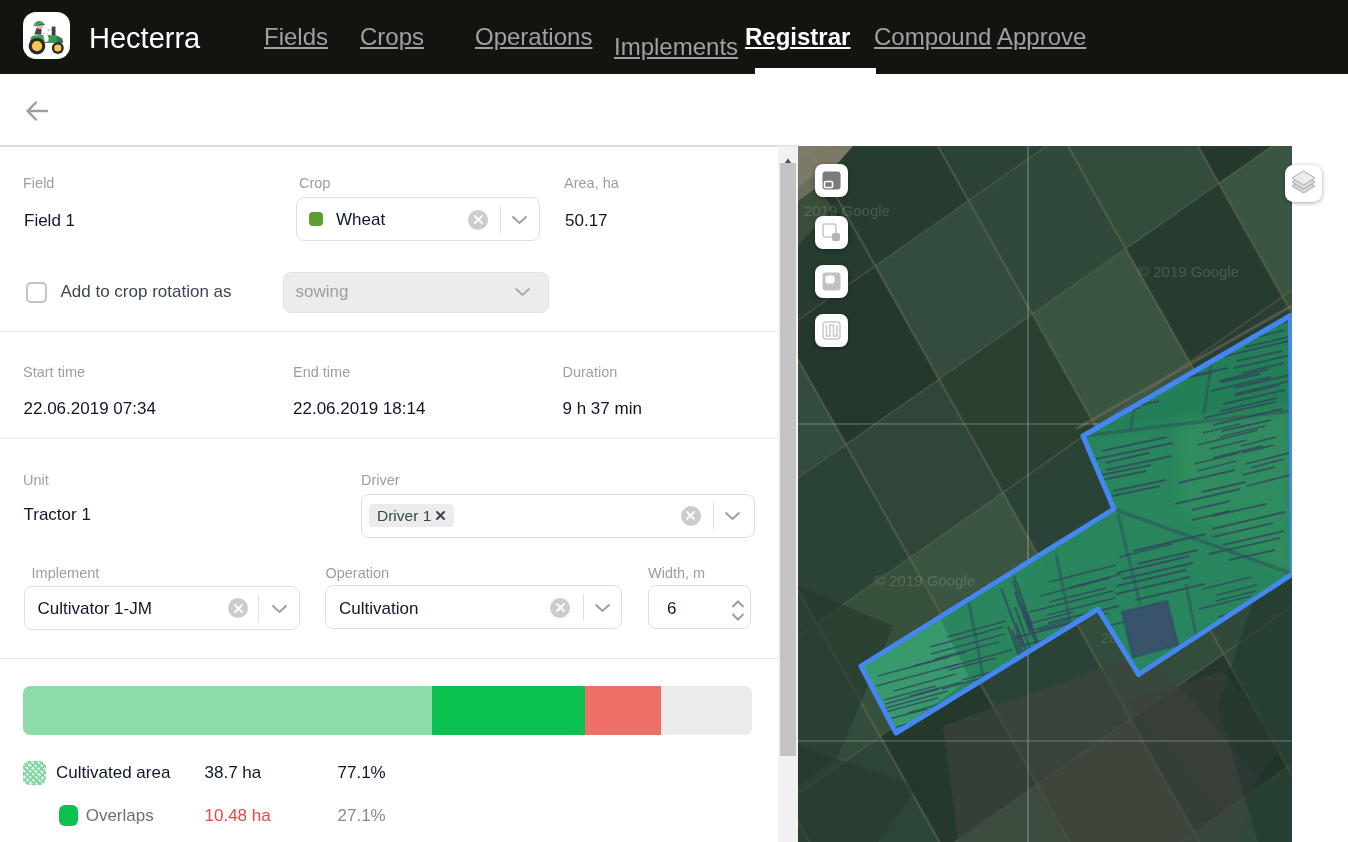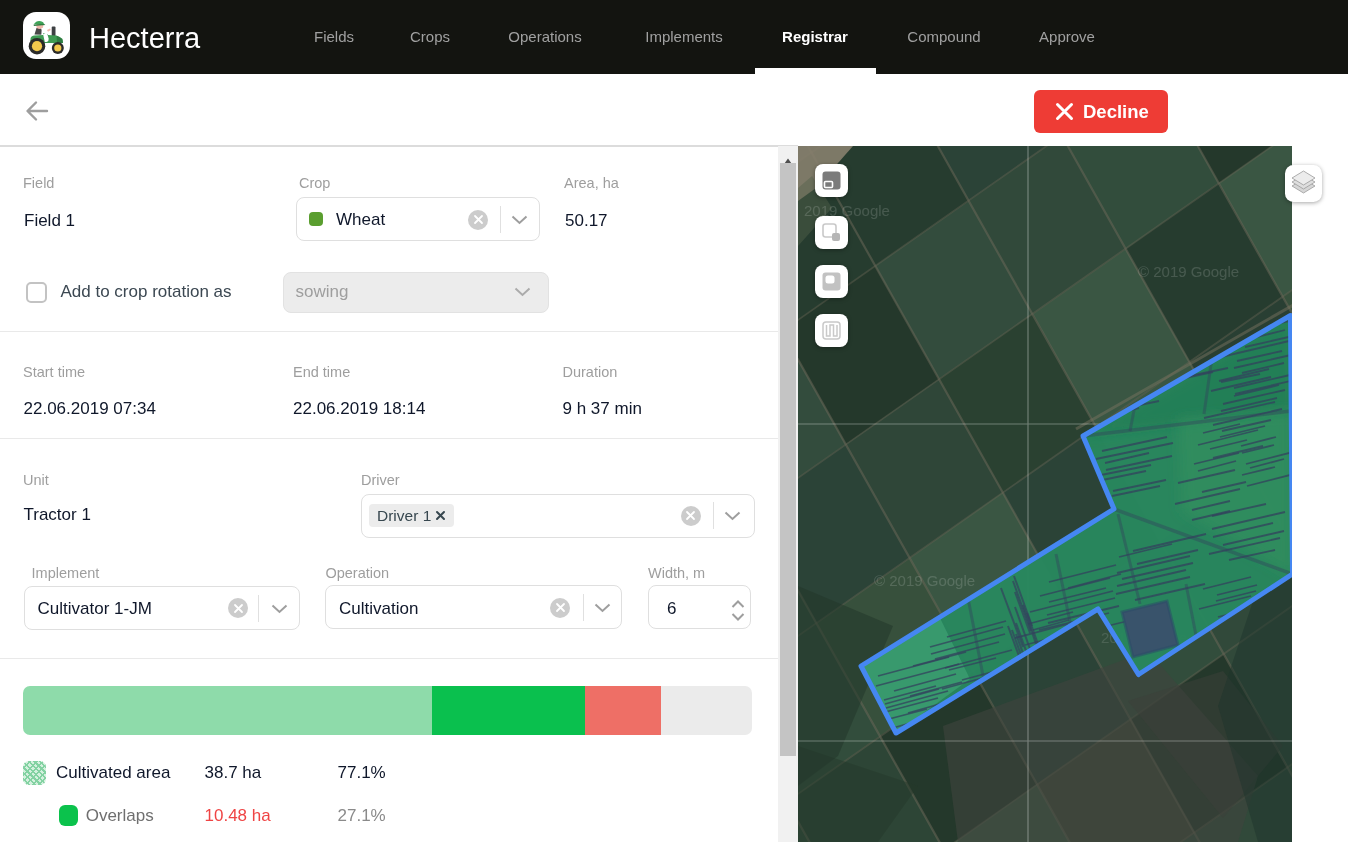--- a/index.html
+++ b/index.html
@@ -7,21 +7,21 @@
 #app{position:relative;width:1348px;height:842px;}
 .abs{position:absolute;}
 .lbl{position:absolute;font-size:14.5px;color:#9e9e9e;white-space:nowrap;}
 .val{position:absolute;font-size:17px;color:#0f172a;white-space:nowrap;}
 .box{position:absolute;border:1px solid #dfdfdf;border-radius:8px;background:#fff;}
 .sep{position:absolute;width:1px;background:#e0e0e0;}
 .clear{position:absolute;width:20px;height:20px;border-radius:50%;background:#ccc;}
 .clear svg{position:absolute;left:4.5px;top:4.5px;}
 .chev{position:absolute;}
 .divider{position:absolute;left:0;width:778px;height:1px;background:#e9e9e9;}
-.navitem{position:absolute;top:26px;height:22px;line-height:22px;font-size:15px;color:#a0a0a0;text-align:center;width:140px;white-space:nowrap;}
+.navitem{position:absolute;top:26px;height:22px;line-height:22px;font-size:24px;color:#a0a0a0;text-align:left;width:140px;white-space:nowrap;text-decoration:underline;}
 .mapbtn{position:absolute;width:33px;height:33px;background:#fff;border-radius:8px;box-shadow:0 1px 4px rgba(0,0,0,0.35);}
 </style></head><body>
 <div id="app">
 <div class="abs" style="left:0;top:0;width:1348px;height:74px;background:#131410;"></div>
     <div class="abs" style="left:23px;top:12px;width:46.5px;height:46.5px;background:#fff;border-radius:13px;">
 <svg width="46" height="46" viewBox="0 0 46 46" style="position:absolute;left:0;top:0;">
  <rect x="28.7" y="14.5" width="3.8" height="12" rx="1" fill="#3d4043"></rect>
  <path d="M7.5 27 Q7.5 24 11 23.5 L20 23 L20 21 L25 21 L25 23 L33 23.5 Q37.5 24.5 39.5 27.5 L40 31 L7.5 31 Z" fill="#3f9b54"></path>
  <path d="M33.5 23.6 L39.3 26.8 L40 31 L34 31 Z" fill="#2e7d41"></path>
  <circle cx="14" cy="34.2" r="8.3" fill="#2b2b29"></circle>
@@ -34,34 +34,28 @@
  <path d="M10.6 12.6 L21 11.8 L22.3 13 L10.8 13.9 Z" fill="#2e7d41"></path>
  <path d="M18 16.3 Q21.5 15.2 24 18.2 L26 21.3 L23.5 22.8 L19.5 19.3 Z" fill="#fff"></path>
  <path d="M24 18 L27 16.5 L27.8 18 L25 19.8 Z" fill="#f0b7ac"></path>
  <path d="M20 21.8 L24 20.8 L25.6 26.5 Q25.9 29.5 23.6 30 L21.8 30 Z" fill="#fff"></path>
 </svg>
     </div>
     <div class="abs" style="left:89px;top:20px;height:36px;line-height:36px;font-size:29px;color:#fff;">Hecterra</div>
     <div class="navitem" style="left:264px;">Fields</div>
     <div class="navitem" style="left:360px;">Crops</div>
     <div class="navitem" style="left:475px;">Operations</div>
-    <div class="navitem" style="left:614px;">Implements</div>
+    <div class="navitem" style="left:614px;margin-top:10px;">Implements</div>
     <div class="navitem" style="left:745px;color:#fff;font-weight:bold;">Registrar</div>
     <div class="navitem" style="left:874px;">Compound</div>
     <div class="navitem" style="left:997px;">Approve</div>
     <div class="abs" style="left:754.8px;top:67.5px;width:121px;height:6.5px;background:#fff;"></div>
     <svg class="abs" style="left:25px;top:98.5px;" width="24" height="24" viewBox="0 0 24 24" fill="none" stroke="#9e9e9e" stroke-width="2.4" stroke-linecap="round" stroke-linejoin="round">
       <path d="M22 12 L3 12 M11 3.5 L2.5 12 L11 20.5"></path>
     </svg>
-    <div class="abs" style="left:1034px;top:89.5px;width:133.5px;height:43.5px;border-radius:6px;background:#ee3c35;">
-<svg style="position:absolute;left:21px;top:12.5px;" width="19" height="19" viewBox="0 0 19 19" stroke="#fff" stroke-width="3" stroke-linecap="round">
-        <path d="M2.5 2.5 L16.5 16.5 M16.5 2.5 L2.5 16.5"></path>
-      </svg>
-<div style="position:absolute;left:49px;top:0;width:80px;height:43.5px;line-height:43px;font-size:18.5px;font-weight:bold;color:#fff;">Decline</div>
-    </div>
     <div class="abs" style="left:0;top:145px;width:798px;height:1.5px;background:#dcdcdc;"></div>
     <div class="lbl" style="left:23px;top:175px;">Field</div>
     <div class="lbl" style="left:299px;top:175px;">Crop</div>
     <div class="lbl" style="left:564px;top:175px;">Area, ha</div>
     <div class="val" style="left:24px;top:211px;">Field 1</div>
     <div class="val" style="left:565px;top:211px;">50.17</div>
     <div class="box" style="left:296px;top:197px;width:244px;height:44px;"></div>
 <div class="abs" style="left:309px;top:212px;width:13.5px;height:13.5px;border-radius:4px;background:#5a9e2f;"></div>
 <div class="val" style="left:336px;top:210px;">Wheat</div>
 <div class="clear" style="left:468px;top:209.5px;">

